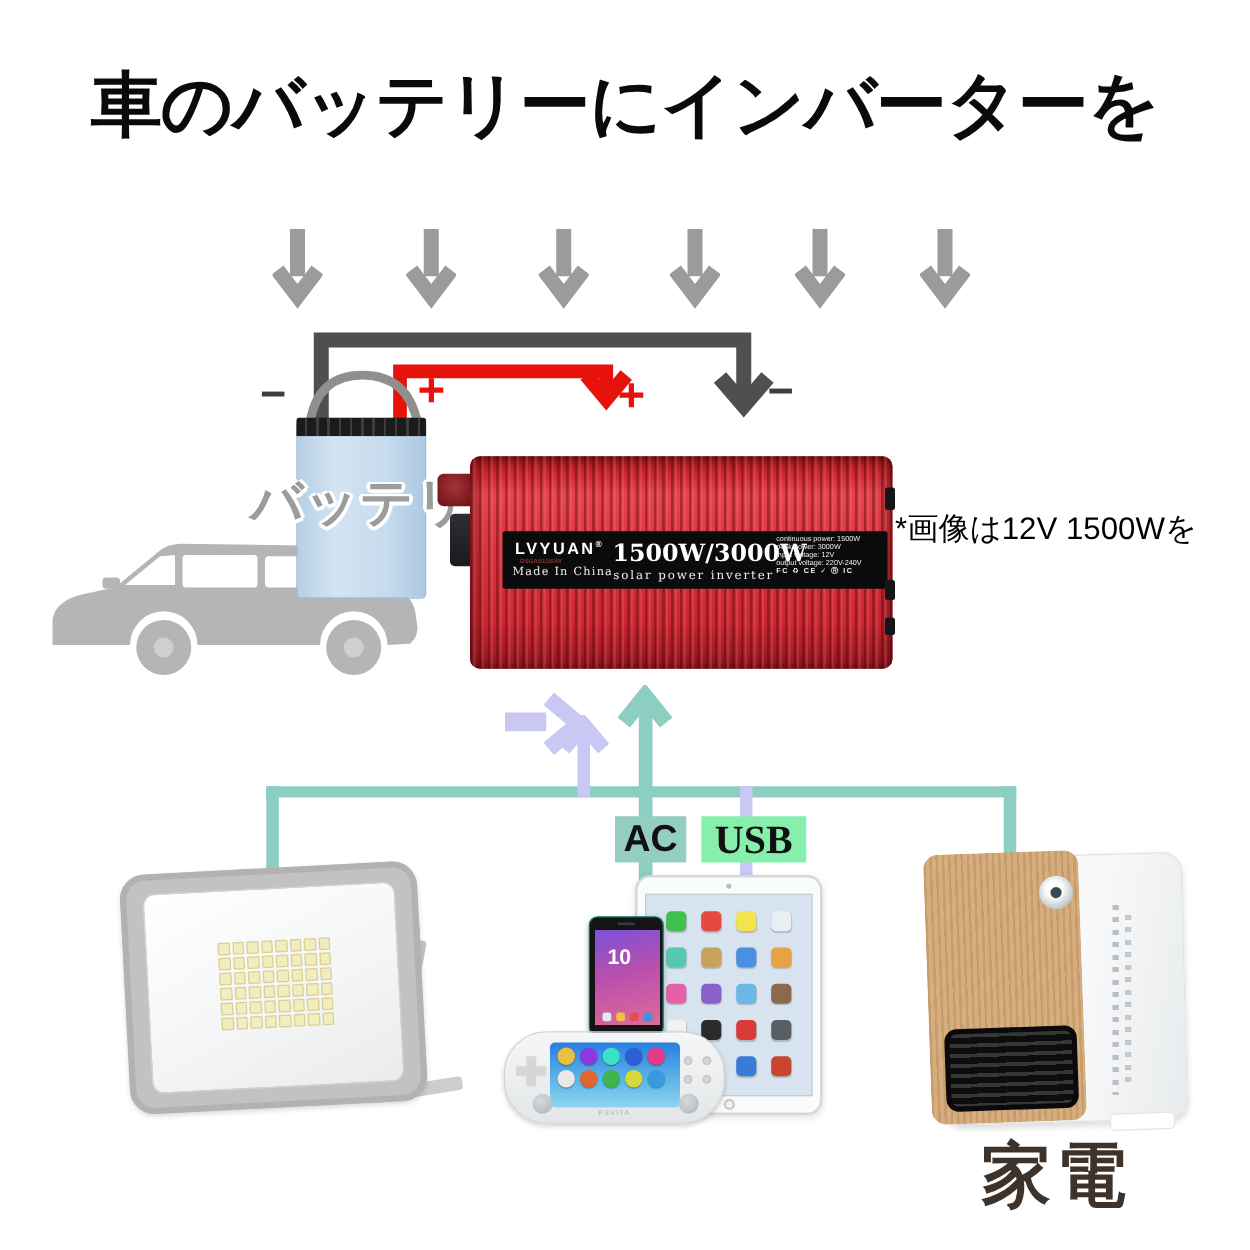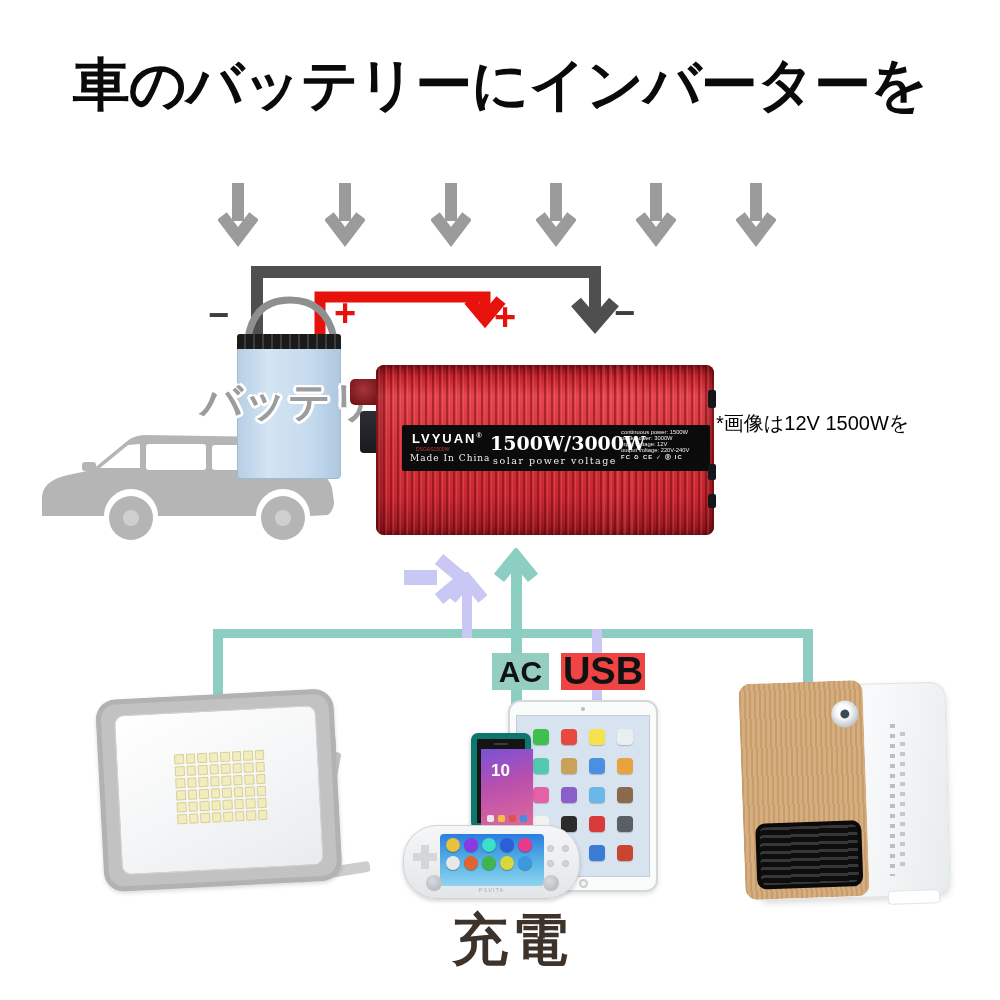--- a/index.html
+++ b/index.html
@@ -60,36 +60,36 @@
   .inv-power { left:88px; width:130px; top:7px; text-align:center; color:#fff; font-weight:bold;
                font-size:19px; font-family:"DejaVu Serif","Liberation Serif",serif; white-space:nowrap; }
   .inv-sub { left:88px; width:130px; top:30px; text-align:center; color:#eee; font-size:9.5px;
              font-family:"DejaVu Serif","Liberation Serif",serif; letter-spacing:1.5px; white-space:nowrap; }
   .inv-specs { right:2px; top:4px; width:150px; color:#f0f0f0; font-size:10px; line-height:10.5px;
                transform:scale(.58); transform-origin:right top; white-space:nowrap; }
   .inv-certs { font-weight:bold; letter-spacing:2px; margin-top:1px; }
   .inv-tab { background:#15161a; border-radius:2px; z-index:10; }
 
   
-  .note { left:716px; top:404px; z-index:6; color:#000; font-size:20px; line-height:39px; }
+  .note { left:716px; top:404px; z-index:6; color:#000; font-size:25px; line-height:39px; }
 
   
   .line { z-index:2; }
   .teal-h  { left:213px; top:629px; width:600px; height:9px; background:#8ccfc2; }
   .teal-vl { left:213px; top:629px; width:10px; height:67px; background:#8ccfc2; }
   .teal-vr { left:803px; top:629px; width:10px; height:59px; background:#8ccfc2; }
   .lav-v   { left:592px; top:629px; width:10px; height:84px; background:#c9c7f3; }
   .conn-arrow { z-index:3; }
 
   
   .tag { z-index:5; text-align:center; font-weight:bold; color:#111; }
   .usb-kaden { left:181px; top:550px; width:231px; height:49px; line-height:49px; font-size:40px;
                background:#d4d2f6; letter-spacing:1px; }
   .tag-ac  { left:492px; top:653px; width:57px; height:37px; line-height:37px; font-size:30px; background:#93cec0; }
-  .tag-usb { left:561px; top:653px; width:84px; height:37px; line-height:37px; font-size:38px; background:#ef4444; }
+  .tag-usb { left:561px; top:653px; width:84px; height:37px; line-height:37px; font-size:32px; background:#86efac;font-family:Liberation Serif, serif; }
 
   
   .flood { left:88px; top:678px; width:270px; height:230px; z-index:4; }
   .flood-in { position:absolute; inset:0; transform:rotate(-3deg); }
   .fl-stand { position:absolute; left:228px; top:78px; width:13px; height:122px; background:#c4c4c4;
               transform:rotate(14deg); border-radius:3px; }
   .fl-foot { position:absolute; left:206px; top:194px; width:72px; height:11px; background:#cdcdcd;
              transform:rotate(-6deg); border-radius:3px; }
   .fl-hinge { position:absolute; left:230px; top:64px; width:20px; height:16px; background:#9d9d9d; border-radius:3px; }
   .fl-frame { position:absolute; left:12px; top:16px; width:238px; height:192px; border-radius:20px;
@@ -108,21 +108,21 @@
   .ipad-screen { position:absolute; left:6px; top:13px; width:134px; height:162px;
                  background:#d7e4ef; border:1px solid #c3cdd6; }
   .ipad-grid { position:absolute; inset:8px 10px 10px 10px; display:grid;
                grid-template-columns:repeat(4,1fr); place-items:center; row-gap:4px; }
   .app-icon { width:16px; height:16px; border-radius:4px; box-shadow:0 1px 1px rgba(0,0,0,.2); }
   .ipad-home { position:absolute; left:50%; bottom:2px; width:9px; height:9px; margin-left:-4.5px;
                border-radius:50%; background:#f2f3f3; border:2px solid #c8ccce; }
 
   
   .phone { left:471px; top:733px; width:60px; height:96px; z-index:5; border-radius:7px;
-           background:#141414; border:6px solid #0f766e; box-shadow:0 2px 4px rgba(0,0,0,.25); }
+           background:#141414; border:1px solid #0f766e; box-shadow:0 2px 4px rgba(0,0,0,.25); }
   .phone-speaker { position:absolute; left:50%; top:4px; width:14px; height:2px; margin-left:-7px;
                    background:#3a3a3a; border-radius:1px; }
   .phone-screen { position:absolute; left:4px; top:10px; width:52px; height:76px;
                   background:linear-gradient(165deg,#7a52d8 0%,#b84fae 45%,#e06a9a 100%); }
   .phone-clock { position:absolute; left:10px; top:12px; color:#fff; font-size:17px; font-weight:bold; }
   .phone-dock { position:absolute; left:0; right:0; bottom:3px; display:flex; justify-content:center; gap:4px; }
   .dock-icon { width:7px; height:7px; border-radius:2px; }
 
   
   .vita { left:403px; top:825px; width:177px; height:74px; z-index:6; border-radius:34px;
@@ -246,21 +246,21 @@
   <div class="abs bat-label">バッテリー</div>
 
   <div class="abs inv-knob"></div>
   <div class="abs inv-conn"></div>
   <div class="abs inv-body">
     <div class="abs inv-band">
       <div class="abs inv-brand"><span>LVYUAN</span><sup>®</sup></div>
       <div class="abs inv-model">DSGAS1500W</div>
       <div class="abs inv-origin">Made In China</div>
       <div class="abs inv-power">1500W/3000W</div>
-      <div class="abs inv-sub">solar power voltage</div>
+      <div class="abs inv-sub">solar power inverter</div>
       <div class="abs inv-specs">
         <div>continuous power: 1500W</div>
         <div>peak power: 3000W</div>
         <div>input voltage: 12V</div>
         <div>output voltage: 220V-240V</div>
         <div class="inv-certs">FC ♻ CE ✓ Ⓡ IC</div>
       </div>
     </div>
   </div>
   <div class="abs inv-tab" style="left:708px;top:390px;width:8px;height:18px"></div>
@@ -427,15 +427,15 @@
     <div class="ht-dots2"></div>
     <div class="ht-foot"></div>
     <div class="ht-wood">
       <div class="ht-sensor">
           <span></span>
         </div>
       <div class="ht-vent"></div>
     </div>
   </div>
 
-  <div class="abs blabel" style="left:427px">充電</div>
+  <div class="abs blabel" style="left:760px">家電</div>
 
 </div>
 
 </body></html>

